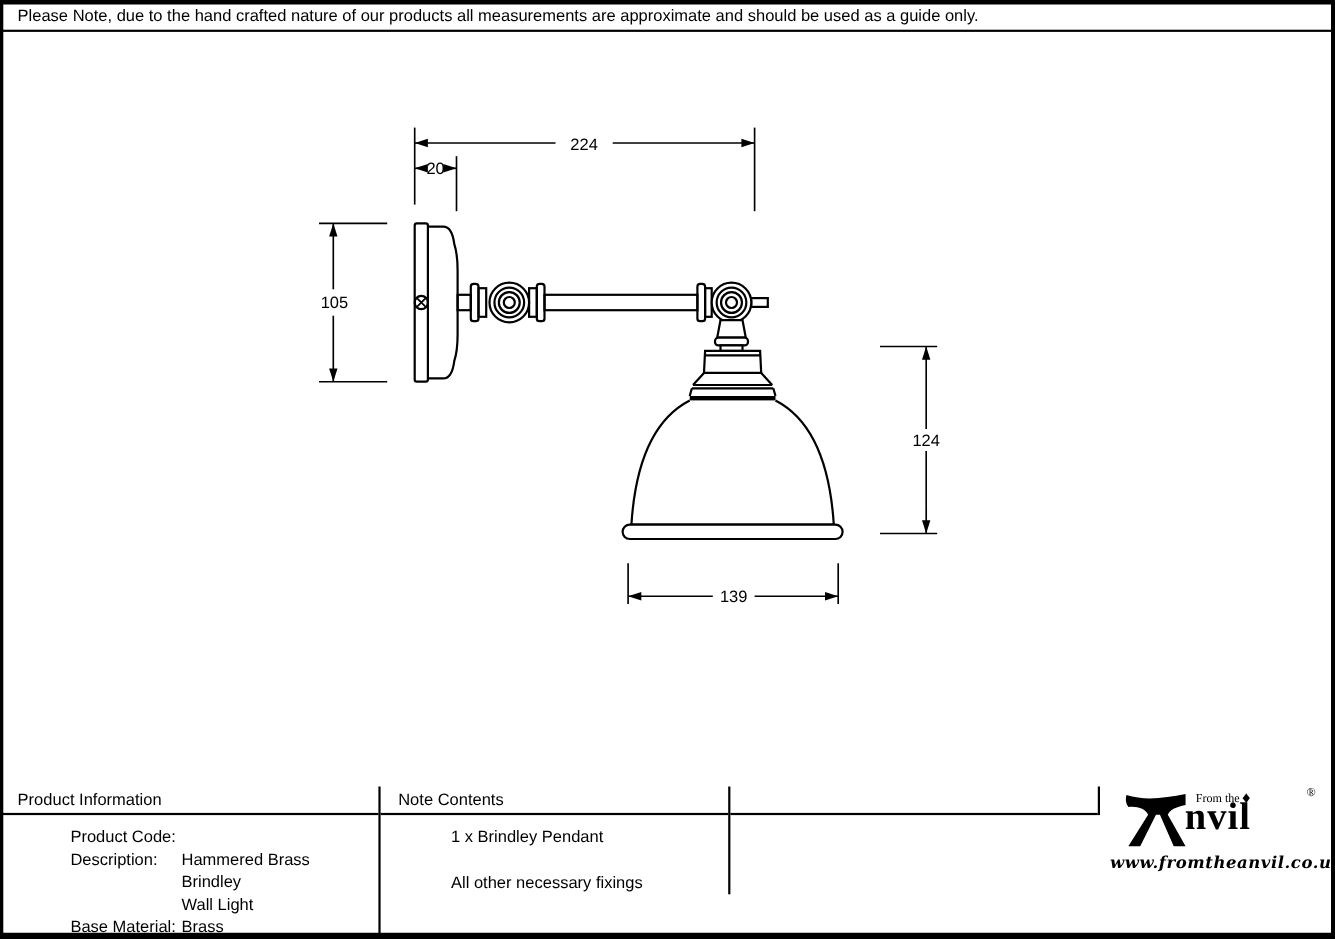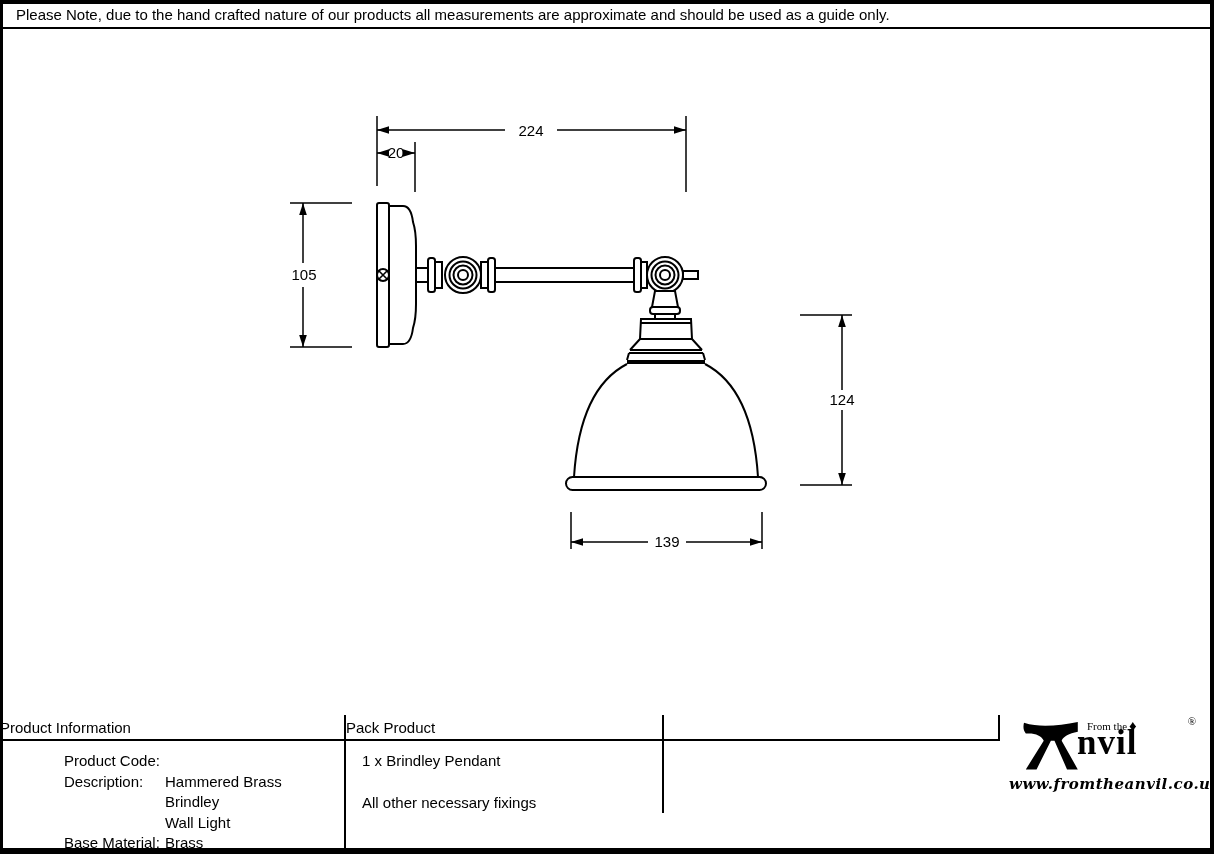--- a/index.html
+++ b/index.html
@@ -36,26 +36,26 @@
     display:flex; background:#fff; font-size:15px;
   }
   .col { height:100%; }
   .col-divider-r { border-right:2px solid #000; }
   .col-product { width:346px; }
   .col-pack    { width:318px; }
   .col-empty   { width:336px; }
   .col-logo    { flex:1; display:flex; align-items:center; justify-content:center; }
   .cell-header {
     height:26px; border-bottom:2px solid #000;
-    display:flex; align-items:center; 
+    display:flex; align-items:center; padding-left:16px;
   }
   .cell-body { padding:10px 8px 0 16px; }
   .pi-row { display:grid; grid-template-columns:101px auto; line-height:20.6px;margin-left:48px; }
   .pi-value { white-space:pre-line; }
-  .pack-item { line-height:20.6px; }
+  .pack-item { line-height:20.6px;margin-left:48px; }
   .pack-gap { height:21px; }
 
   
   .logo-box { position:relative; width:184px; height:78px; }
   .logo-prefix {
     position:absolute; left:72px; top:5px;
     font-family:"Liberation Serif", serif; font-size:11px;
   }
   .logo-tail {
     position:absolute; left:62px; top:2px;
@@ -202,21 +202,21 @@
 Wall Light</div>
       </div>
       <div class="pi-row">
         <div>Base Material:</div>
         <div class="pi-value">Brass</div>
       </div>
     </div>
   </div>
 
   <div class="col col-pack col-divider-r">
-    <div class="cell-header">Pack Product</div>
+    <div class="cell-header">Note Contents</div>
     <div class="cell-body">
       <div class="pack-item">1 x Brindley Pendant</div>
       <div class="pack-gap"></div>
       <div class="pack-item">All other necessary fixings</div>
     </div>
   </div>
 
   <div class="col col-empty col-divider-r">
     <div class="cell-header"></div>
   </div>

